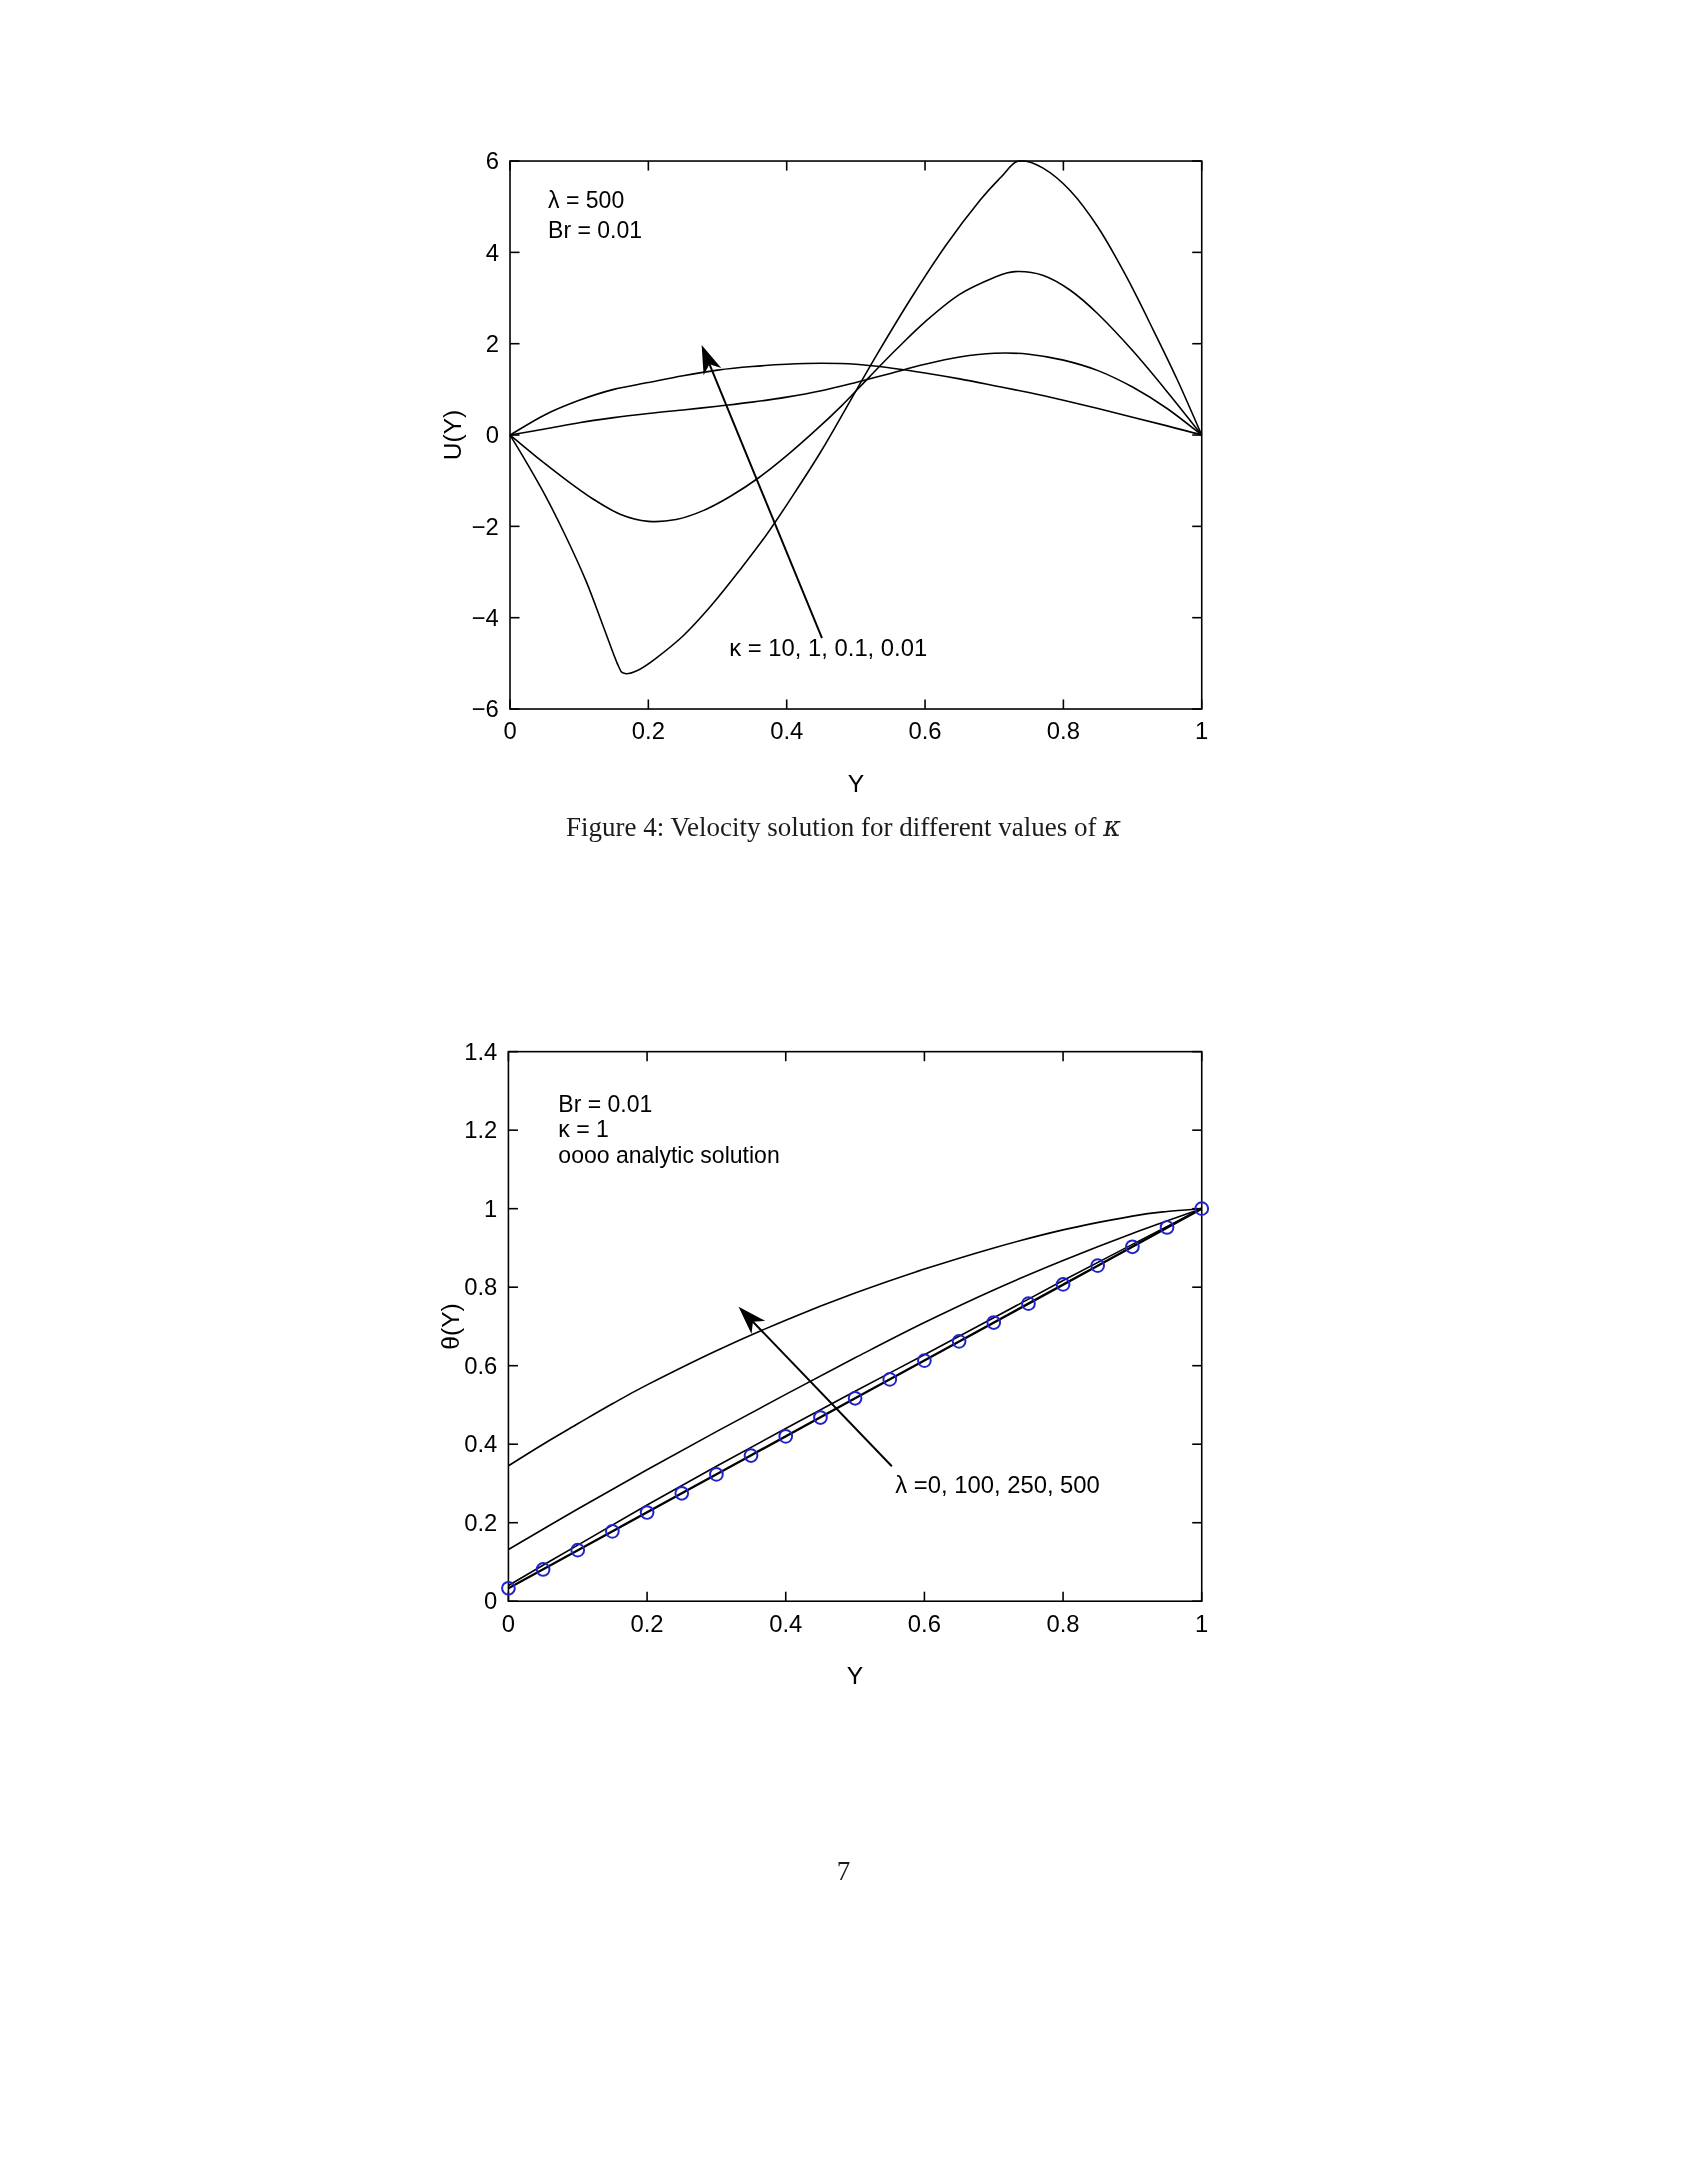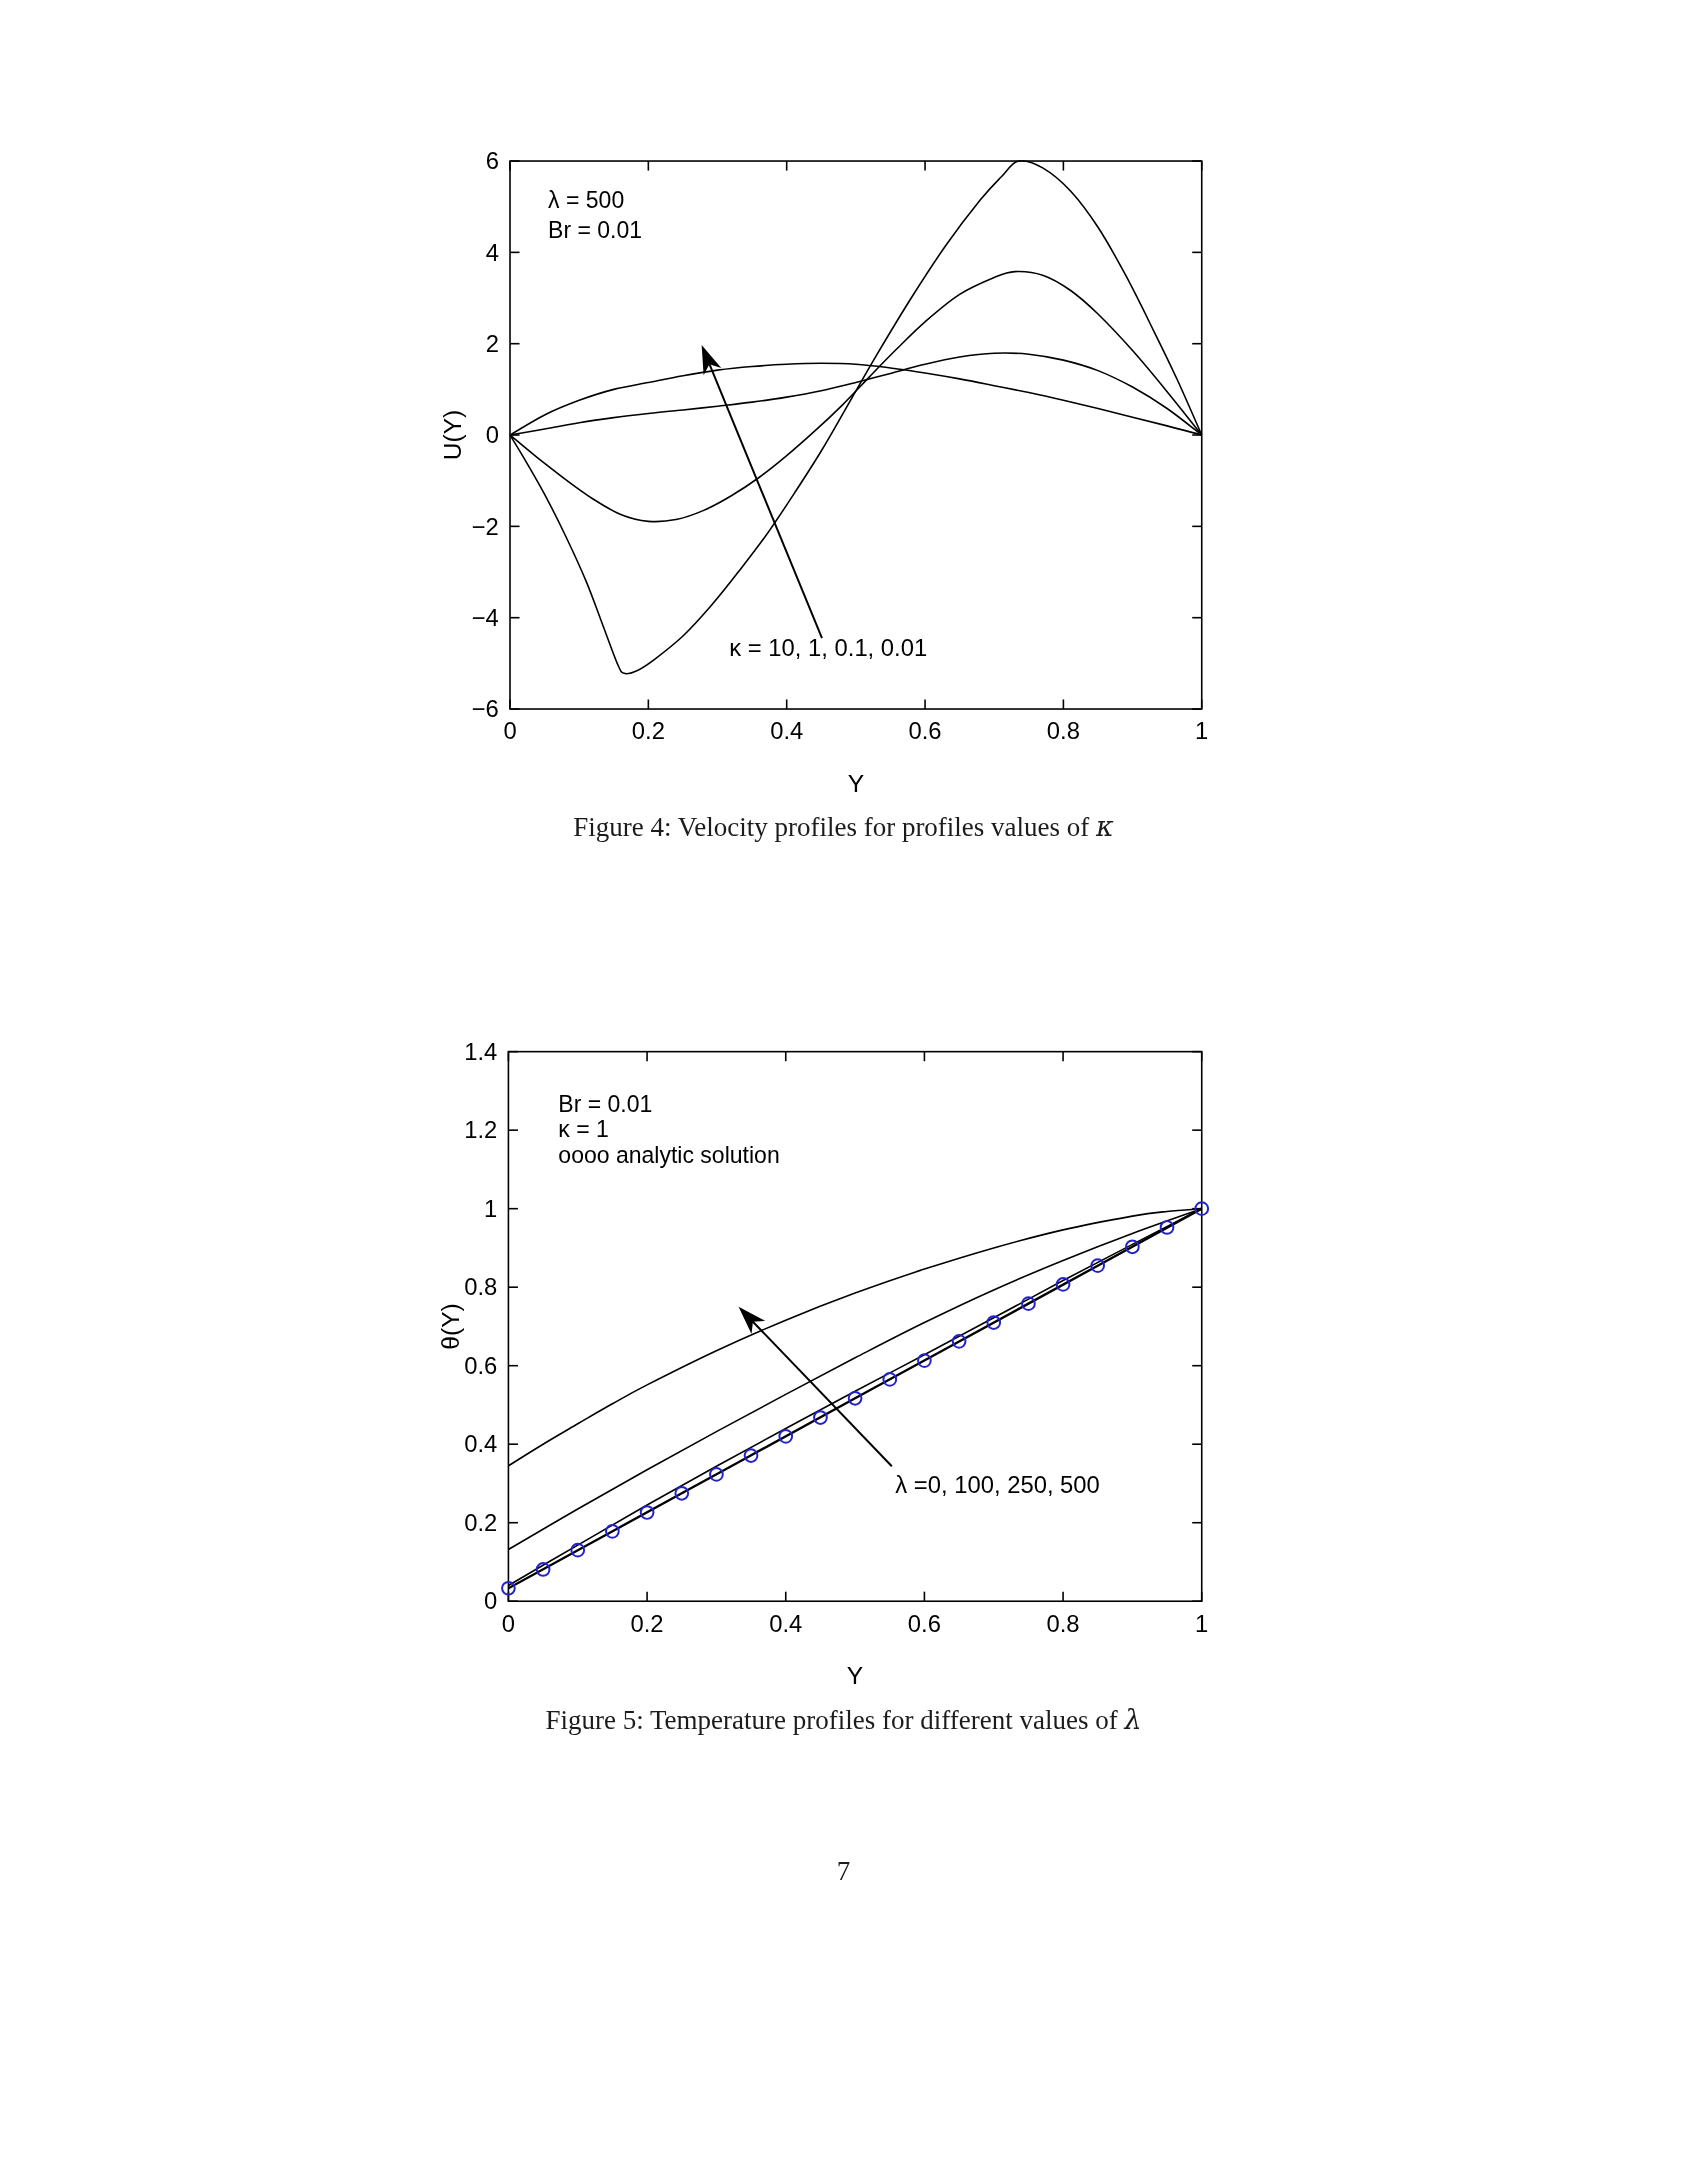--- a/index.html
+++ b/index.html
@@ -72,21 +72,21 @@
         <path d="M102.0 418.0C104.9 422.8,112.2 434.3,119.4 446.8C126.7 459.2,136.8 476.5,145.6 492.7C154.3 509.0,163.0 526.3,171.7 544.5C180.4 562.7,189.8 582.8,197.8 602.0C205.8 621.2,213.1 642.3,219.6 659.5C226.1 676.8,232.7 695.7,237.0 705.5C241.4 715.3,241.4 716.7,245.7 718.1C250.1 719.6,256.6 717.2,263.1 714.1C269.7 711.1,275.5 706.9,284.9 699.8C294.3 692.6,308.1 682.0,319.8 671.0C331.4 660.0,343.0 647.0,354.6 633.6C366.2 620.2,377.8 605.4,389.4 590.5C401.0 575.6,412.7 560.8,424.3 544.5C435.9 528.2,447.5 510.5,459.1 492.7C470.7 475.0,482.3 457.3,493.9 438.1C505.6 419.0,517.2 397.9,528.8 377.8C540.4 357.6,550.6 339.4,563.6 317.4C576.7 295.3,592.7 268.5,607.2 245.5C621.7 222.5,636.2 200.0,650.7 179.4C665.2 158.8,682.7 136.2,694.3 121.9C705.9 107.5,712.4 101.3,720.4 93.1C728.4 85.0,733.5 74.9,742.2 73.0C750.9 71.1,761.8 75.4,772.7 81.6C783.6 87.9,795.9 97.9,807.5 110.4C819.1 122.8,830.7 138.6,842.4 156.4C854.0 174.1,865.6 195.2,877.2 216.8C888.8 238.3,901.1 263.7,912.0 285.8C922.9 307.8,932.4 327.0,942.5 349.0C952.7 371.0,967.9 406.5,973.0 418.0" fill="none" stroke="#000000" stroke-width="2" stroke-linejoin="round"></path>
       </g>
       <text x="149.905" y="124.75000000000001" text-anchor="start" dominant-baseline="middle" font-size="29" fill="#000" font-family="&quot;Liberation Sans&quot;,sans-serif">λ = 500</text>
       <text x="149.905" y="162.125" text-anchor="start" dominant-baseline="middle" font-size="29" fill="#000" font-family="&quot;Liberation Sans&quot;,sans-serif">Br = 0.01</text>
       <text x="378.107" y="688.25" text-anchor="start" dominant-baseline="middle" font-size="30" fill="#000" font-family="&quot;Liberation Sans&quot;,sans-serif">κ = 10, 1, 0.1, 0.01</text>
       <line x1="494.821" y1="673.8749999999999" x2="353.1414793672444" y2="328.77691587433037" stroke="#000" stroke-width="2.5"></line>
       <polygon points="343.3,304.7 368.0,333.5 353.1,328.8 345.8,342.6" fill="#000"></polygon>
     </svg>
 
   <div class="caption" style="top:811px;">
-    <span>Figure 4: Velocity profiles for profiles values of </span><span class="sym">κ</span>
+    <span>Figure 4: Velocity solution for different values of </span><span class="sym">κ</span>
   </div>
 
   <svg id="chart-1" class="figure-svg" style="left:429px;top:996px;" width="818" height="699" viewBox="0 0 1030 880">
       <defs>
         <clipPath id="clip1">
           <rect x="99" y="69" width="875" height="694"></rect>
         </clipPath>
       </defs>
       <rect x="100" y="70" width="873" height="692" fill="none" stroke="#000" stroke-width="2"></rect>
       <line x1="100" y1="762" x2="100" y2="750" stroke="#000" stroke-width="2"></line>
@@ -163,20 +163,17 @@
         <circle cx="973.0" cy="267.7" r="8" fill="none" stroke="#2222cc" stroke-width="2.5"></circle>
       </g>
       <text x="162.856" y="137.71714285714285" text-anchor="start" dominant-baseline="middle" font-size="29" fill="#000" font-family="&quot;Liberation Sans&quot;,sans-serif">Br = 0.01</text>
       <text x="162.856" y="169.84571428571428" text-anchor="start" dominant-baseline="middle" font-size="29" fill="#000" font-family="&quot;Liberation Sans&quot;,sans-serif">κ = 1</text>
       <text x="162.856" y="202.9628571428571" text-anchor="start" dominant-baseline="middle" font-size="29" fill="#000" font-family="&quot;Liberation Sans&quot;,sans-serif">oooo analytic solution</text>
       <text x="587.134" y="617.1742857142857" text-anchor="start" dominant-baseline="middle" font-size="30" fill="#000" font-family="&quot;Liberation Sans&quot;,sans-serif">λ =0, 100, 250, 500</text>
       <line x1="582.769" y1="591.9657142857143" x2="407.85544162119396" y2="410.02870560674904" stroke="#000" stroke-width="2.5"></line>
       <polygon points="389.8,391.3 423.4,408.9 407.9,410.0 406.1,425.6" fill="#000"></polygon>
     </svg>
 
-  <div class="caption" style="top:1704px;">
-    <span>Figure 5: Temperature profiles for different values of </span><span class="sym">λ</span>
-  </div>
 
   <div class="page-number" style="top:1856px;">7</div>
 
 </div>
 
 
 </body></html>

